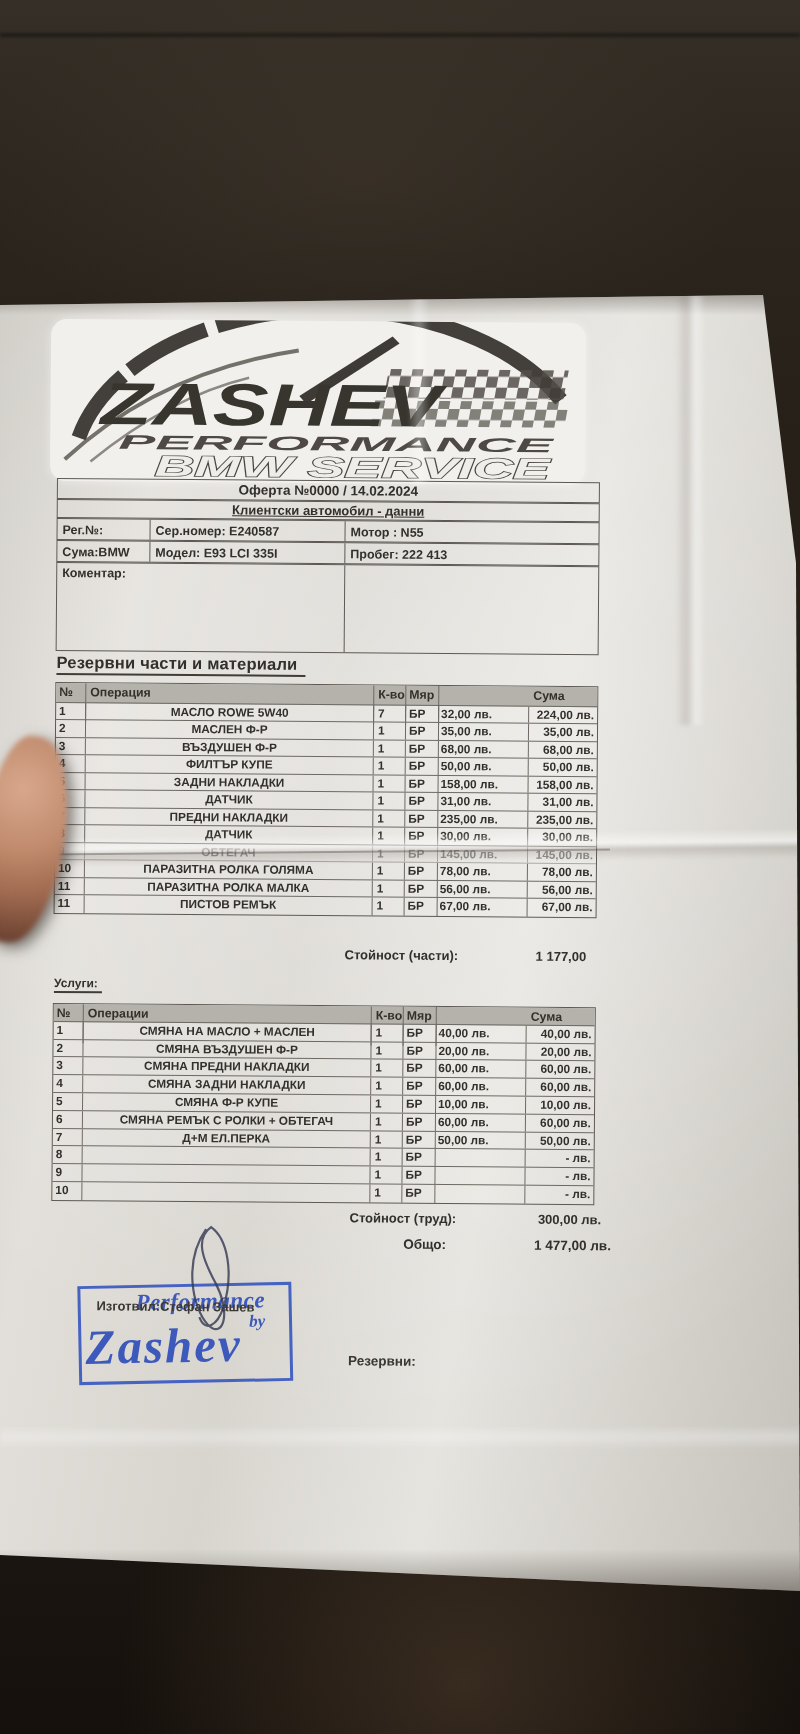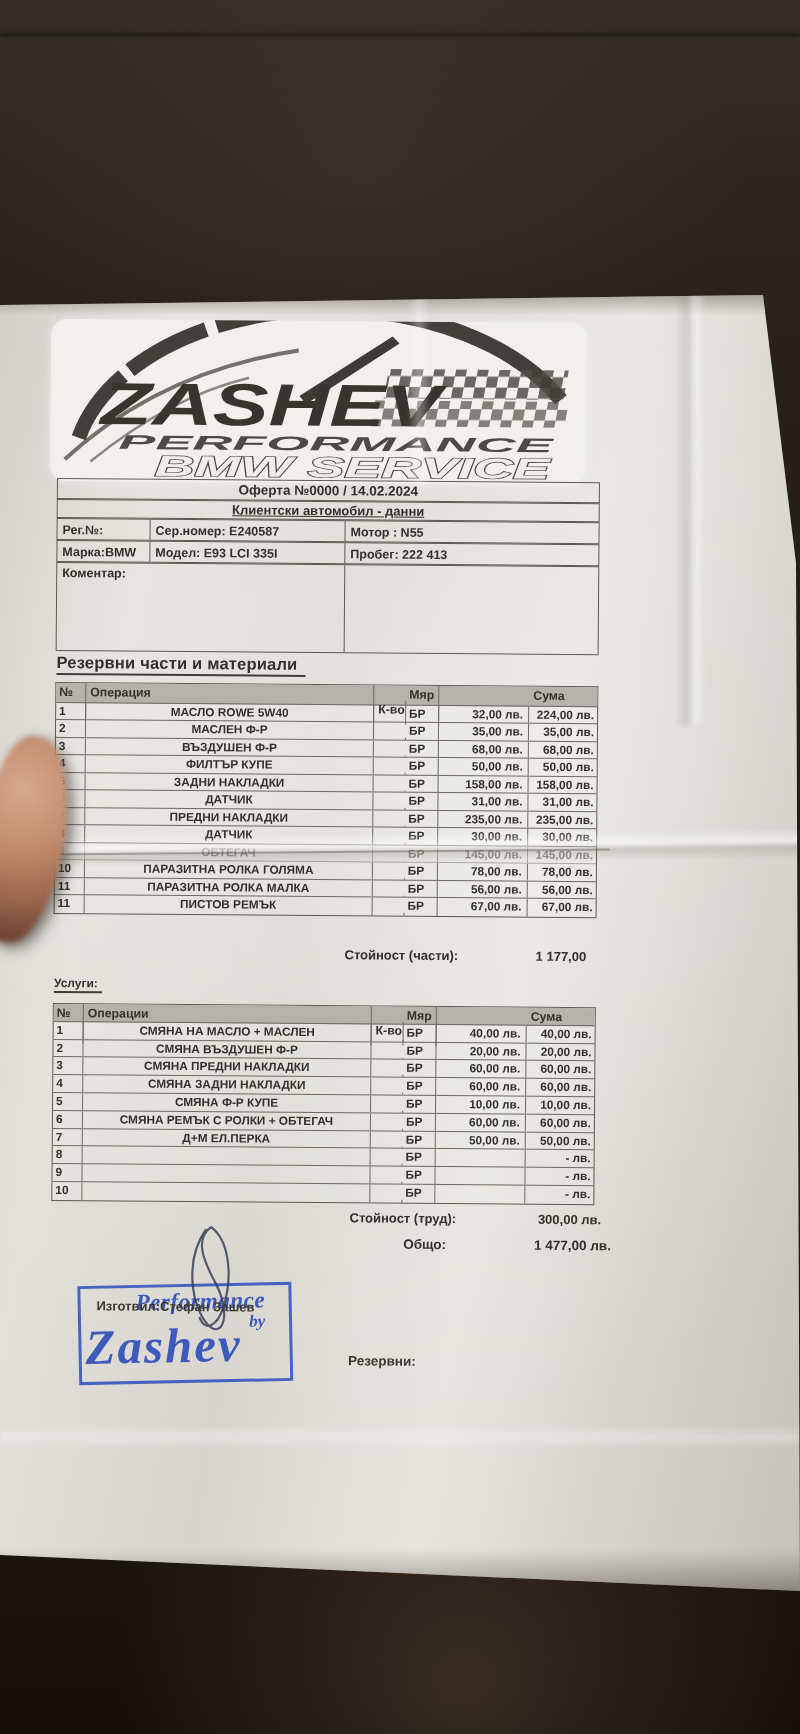--- a/index.html
+++ b/index.html
@@ -69,23 +69,23 @@
     border-bottom:1px solid #6e6963;height:17.5px;}
   .tbl-services .trow{height:17.8px;}
   .trow:last-child{border-bottom:none;}
   .thead{background:#b5b1ab;height:19.5px;}
   .thead .cell{font-size:12.3px;line-height:18px;}
   .cell{border-right:1px solid #6e6963;overflow:hidden;white-space:nowrap;
     font-size:11.8px;line-height:16px;padding:0 2px;}
   .trow .cell:last-child{border-right:none;}
   .c0{padding-left:3px;}
   .c1{text-align:center;}
-  .c2{padding-left:4px;margin-top:15px;}
+  .c2{padding-left:4px;}
   .c3{padding-left:3px;}
-  .c4{text-align:right;padding-right:5px;}
+  .c4{text-align:left;padding-right:5px;}
   .c5{text-align:right;padding-right:4px;}
   .thead .c1{text-align:left;padding-left:4px;}
   .thead .c4{text-align:center;padding-left:12px;margin-top:39px;}
   .thead .c5{text-align:left;padding-left:4px;}
   .faded{opacity:.5;}
   
   .total-line{left:57px;width:555px;height:18px;}
   .total-line .lbl{position:absolute;left:0;width:405px;text-align:right;font-size:13px;}
   .total-line .val{position:absolute;left:405px;width:128px;text-align:right;font-size:13px;}
   .parts-total{top:650px;}
@@ -150,21 +150,21 @@
       <div class="abs bordered center offer-title">Оферта №0000  / 14.02.2024</div>
       <div class="abs bordered center client-title">
         <span>Клиентски автомобил - данни</span>
       </div>
       <div class="abs bordered grid-row" style="top:223px;">
         <div class="cell">Рег.№:</div>
         <div class="cell">Сер.номер: E240587</div>
         <div class="cell">Мотор : N55</div>
       </div>
       <div class="abs bordered grid-row" style="top:245px;">
-        <div class="cell">Марка:BMW</div>
+        <div class="cell">Сума:BMW</div>
         <div class="cell">Модел:  E93 LCI 335I</div>
         <div class="cell">Пробег: 222 413</div>
       </div>
       <div class="abs bordered comment-box">
         <div class="cell">Коментар:</div>
         <div class="cell"></div>
       </div>
 
       <div class="abs sec-heading">Резервни части и материали</div>
       <div class="abs tbl tbl-parts">

